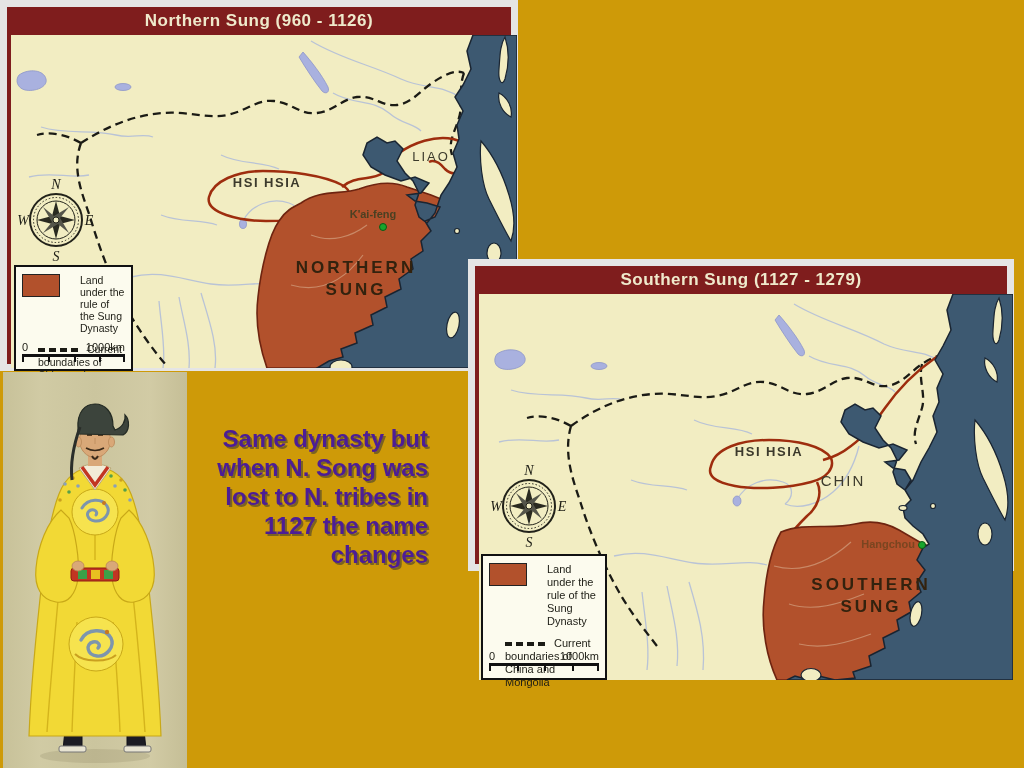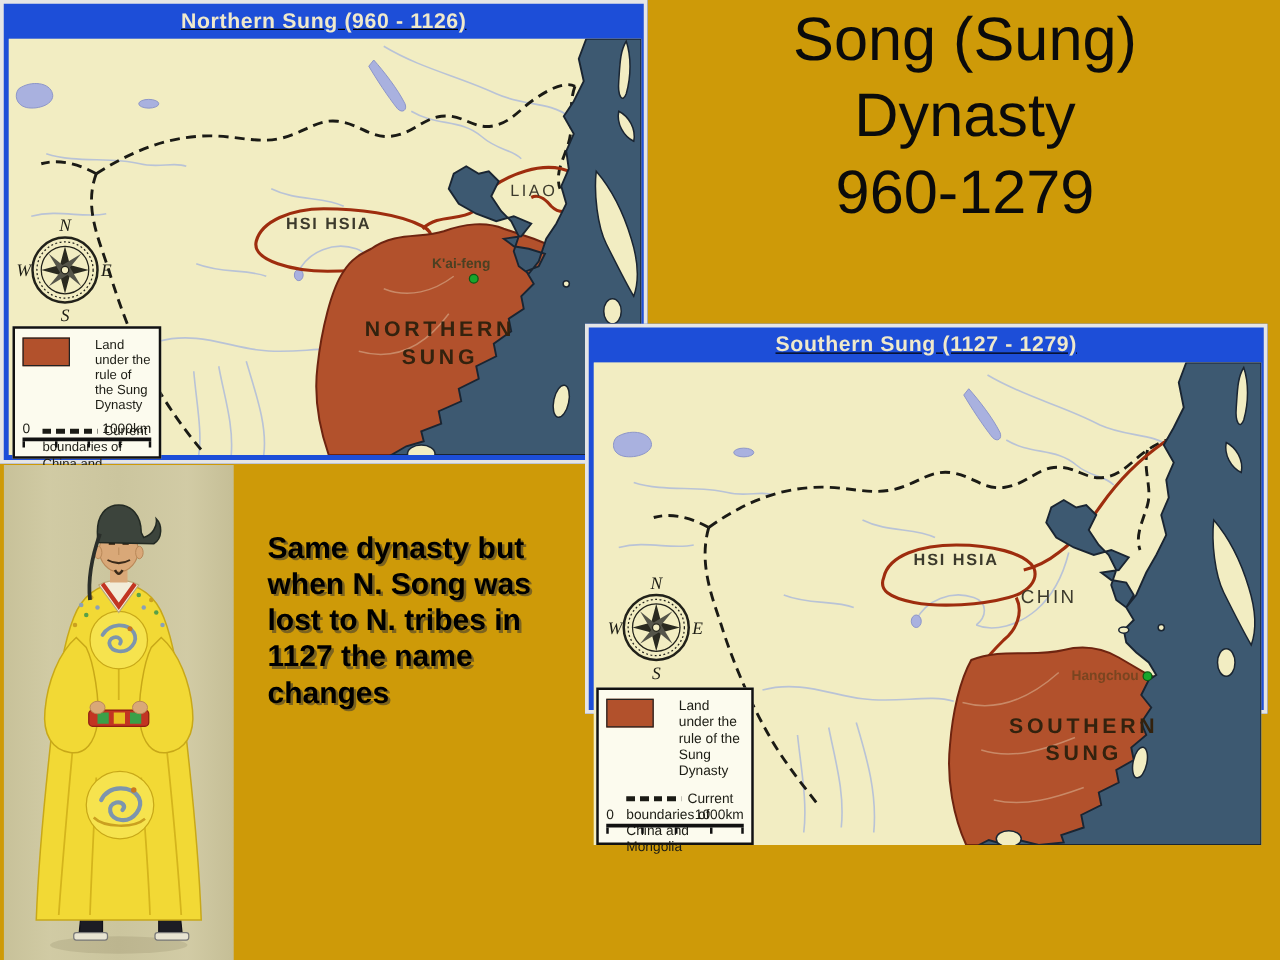--- a/index.html
+++ b/index.html
@@ -1,20 +1,20 @@
 <!DOCTYPE html>
 <html><head>
 <meta charset="utf-8">
 <style>
   html,body{margin:0;padding:0;background:#444;}
   #slide{position:relative;width:1024px;height:768px;overflow:hidden;
          background:#ce9a08;font-family:"Liberation Sans",sans-serif;}
 
   
-  .map{position:absolute;background:#1d4ed8;border:3px solid #e5e5e5;box-sizing:border-box;text-decoration:underline;}
+  .map{position:absolute;background:#7f1d1d;border:7px solid #e5e5e5;box-sizing:border-box;}
   .map-titlebar{height:28px;line-height:28px;text-align:center;color:#efe9cb;
     font-size:17px;font-weight:bold;letter-spacing:0.5px;}
   .map-canvas{display:block;margin:0 4px 4px 4px;background:#f2edc2;}
   #map-north{left:0;top:0;width:518px;height:371px;z-index:1;}
   #map-south{left:468px;top:259px;width:546px;height:312px;z-index:3;}
 
   
   .legend{position:absolute;background:#fcfbee;border:2px solid #111;box-sizing:border-box;
     color:#1d1d15;z-index:5;}
   #legend-north{left:7px;top:258px;width:119px;height:106px;font-size:10.5px;}
@@ -31,22 +31,22 @@
   .scale-bar{position:relative;height:7px;border-top:3px solid #111;}
   .scale-bar i{position:absolute;top:0;width:2px;height:5px;background:#111;}
   .scale-bar i:nth-child(1){left:0;}  .scale-bar i:nth-child(2){left:25%;}
   .scale-bar i:nth-child(3){left:50%;}.scale-bar i:nth-child(4){left:75%;}
   .scale-bar i:nth-child(5){right:0;}
 
   
   #slide-title{position:absolute;left:524px;top:2px;width:496px;z-index:2;
     text-align:center;color:#0b0b0b;font-size:49px;line-height:61px;font-weight:400;}
   #body-text{position:absolute;left:214px;top:424px;width:214px;z-index:2;
-    color:#000000;font-size:24px;line-height:29px;font-weight:bold;
-    text-shadow:2px 2px 0 rgba(95,80,40,0.75);}
+    color:#4c1d95;font-size:24px;line-height:29px;font-weight:bold;
+    text-shadow:2px 2px 0 rgba(95,80,40,0.75);text-align:right;}
   #footer-text{position:absolute;left:0;top:701px;width:1024px;text-align:center;z-index:2;
     font-family:"Liberation Serif",serif;font-size:21px;color:#191100;}
 
   
   #portrait{position:absolute;left:3px;top:372px;z-index:1;}
 
   
   .geo-label{font-family:"Liberation Sans",sans-serif;fill:#3c3a2c;}
   .region-label{font-family:"Liberation Sans",sans-serif;font-weight:bold;fill:#33220e;letter-spacing:3px;}
   .city-label{font-family:"Liberation Sans",sans-serif;font-weight:bold;}
@@ -153,25 +153,20 @@
             <i></i>
             <i></i>
             <i></i>
             <i></i>
             <i></i>
           </div>
       </div>
     </div>
   </div>
 
-  <div id="slide-title">
-    <div>Song (Sung)</div>
-    <div>Dynasty</div>
-    <div>960-1279</div>
-  </div>
 
   <div id="body-text">Same dynasty but when N. Song was lost to N. tribes in 1127 the name changes</div>
 
 
   <svg id="portrait" width="184" height="396" viewBox="0 0 184 396">
     <rect width="184" height="396" fill="#cdc7a0"></rect>
     <rect width="184" height="396" fill="url(#silk)" opacity="0.5"></rect>
     <defs>
       <linearGradient id="silk" x1="0" y1="0" x2="1" y2="0">
         <stop offset="0" stop-color="#c2bb92"></stop>

